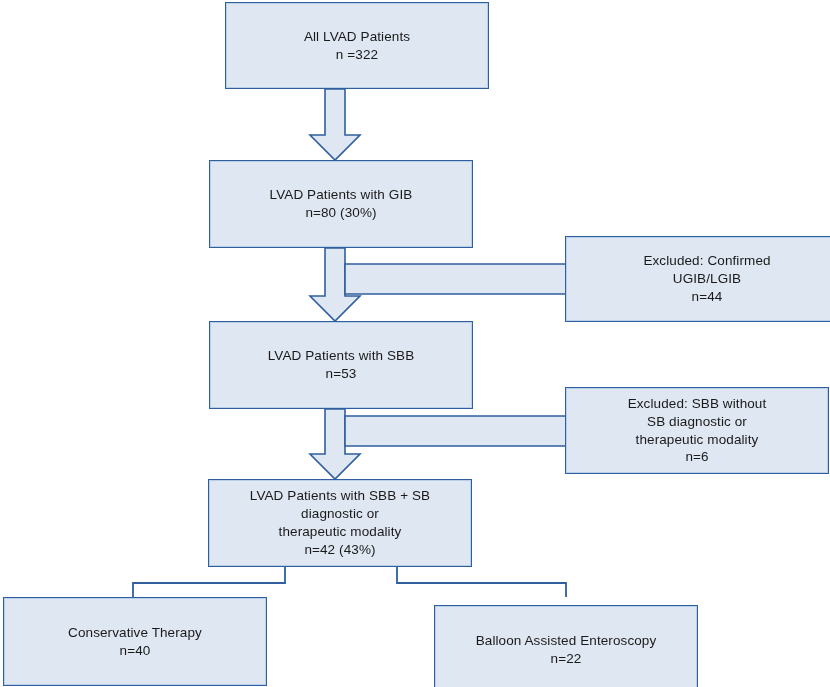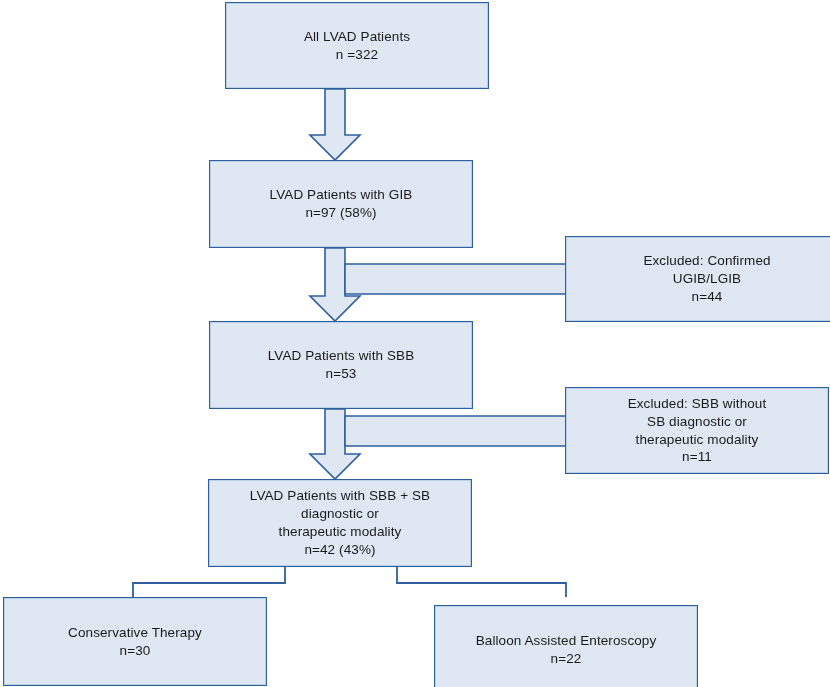--- a/index.html
+++ b/index.html
@@ -83,51 +83,51 @@
     </g>
   </svg>
 
   <div class="node" id="node-all-lvad">
     <span class="node-text">All LVAD Patients
 n =322</span>
   </div>
 
   <div class="node" id="node-gib">
     <span class="node-text">LVAD Patients with GIB
-n=97 (58%)</span>
+n=80 (30%)</span>
   </div>
 
   <div class="node" id="node-excluded-ugib">
     <span class="node-text">Excluded: Confirmed
 UGIB/LGIB
 n=44</span>
   </div>
 
   <div class="node" id="node-sbb">
     <span class="node-text">LVAD Patients with SBB
 n=53</span>
   </div>
 
   <div class="node" id="node-excluded-sbb">
     <span class="node-text">Excluded: SBB without
 SB diagnostic or
 therapeutic modality
-n=11</span>
+n=6</span>
   </div>
 
   <div class="node" id="node-sbb-sb">
     <span class="node-text">LVAD Patients with SBB + SB
 diagnostic or
 therapeutic modality
 n=42 (43%)</span>
   </div>
 
   <div class="node" id="node-conservative">
     <span class="node-text">Conservative Therapy
-n=30</span>
+n=40</span>
   </div>
 
   <div class="node" id="node-balloon">
     <span class="node-text">Balloon Assisted Enteroscopy
 n=22</span>
   </div>
 
 </div>
 
 </body></html>

